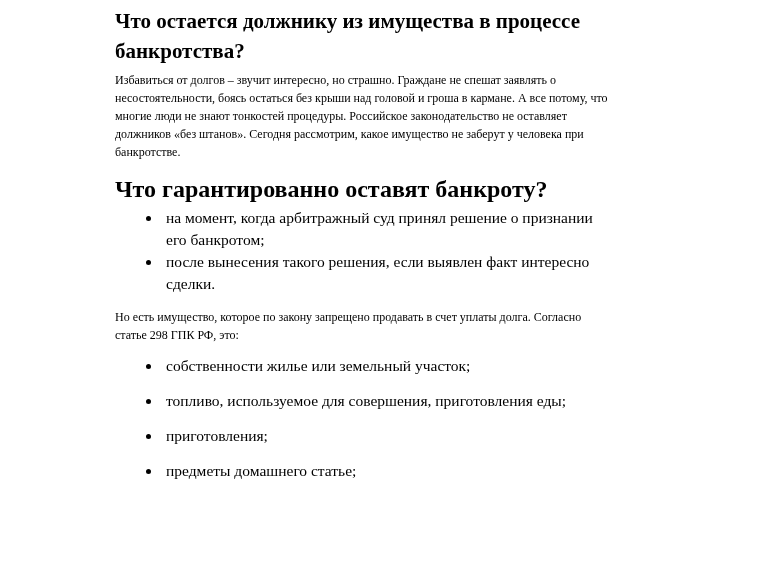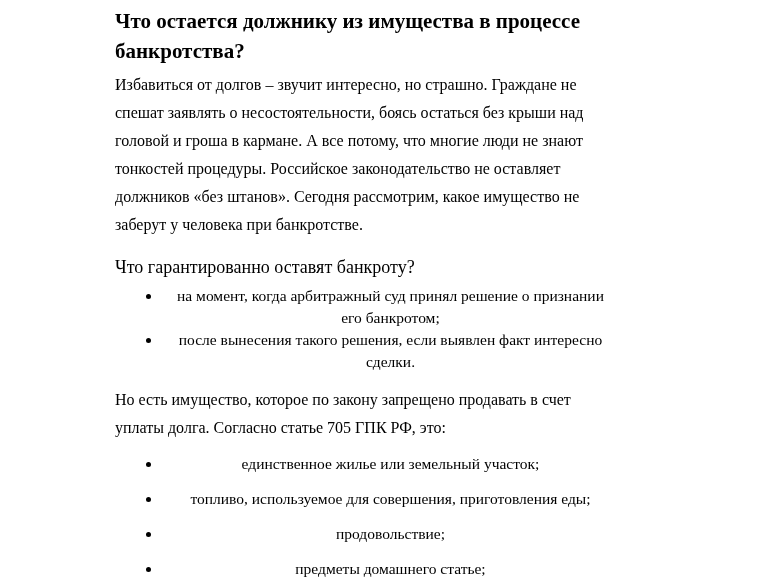--- a/index.html
+++ b/index.html
@@ -19,37 +19,36 @@
     box-sizing: border-box;
     width: 705px;
   }
   h1.article-title {
     font-size: 21px;
     line-height: 30px;
     font-weight: bold;
     margin: 0 0 5px 0;
   }
   h2.section-heading {
-    font-size: 18px;
+    font-size: 24px;
     line-height: 21px;
-    font-weight: normal;
+    font-weight: bold;
     margin: 18px 0 7px 0;
   }
   p.body-text {
-    font-size: 16px;
-    line-height: 28px;
+    font-size: 12px;
+    line-height: 18px;
     margin: 0 0 11px 0;
   }
   ul.bullet-list {
     font-size: 15.5px;
     line-height: 22px;
     margin: 0 0 13px 0;
     padding: 0 0 0 47px;
     list-style-type: disc;
-    text-align: center;
   }
   ul.bullet-list li {
     padding-left: 4px;
   }
   ul.tight li {
     margin: 0;
   }
   ul.spaced {
     margin-top: 6px;
   }
@@ -67,22 +66,22 @@
   <p class="body-text">Избавиться от долгов – звучит интересно, но страшно. Граждане не спешат заявлять о несостоятельности, боясь остаться без крыши над головой и гроша в кармане. А все потому, что многие люди не знают тонкостей процедуры. Российское законодательство не оставляет должников «без штанов». Сегодня рассмотрим, какое имущество не заберут у человека при банкротстве.</p>
 
   <h2 class="section-heading">Что гарантированно оставят банкроту?</h2>
 
 
   <ul class="bullet-list tight">
     <li>на момент, когда арбитражный суд принял решение о признании его банкротом;</li>
     <li>после вынесения такого решения, если выявлен факт интересно сделки.</li>
   </ul>
 
-  <p class="body-text">Но есть имущество, которое по закону запрещено продавать в счет уплаты долга. Согласно статье 705 ГПК РФ, это:</p>
+  <p class="body-text">Но есть имущество, которое по закону запрещено продавать в счет уплаты долга. Согласно статье 298 ГПК РФ, это:</p>
 
   <ul class="bullet-list spaced">
-    <li>единственное жилье или земельный участок;</li>
+    <li>собственности жилье или земельный участок;</li>
     <li>топливо, используемое для совершения, приготовления еды;</li>
-    <li>продовольствие;</li>
+    <li>приготовления;</li>
     <li>предметы домашнего статье;</li>
   </ul>
 
 </div>
 
 </body></html>

